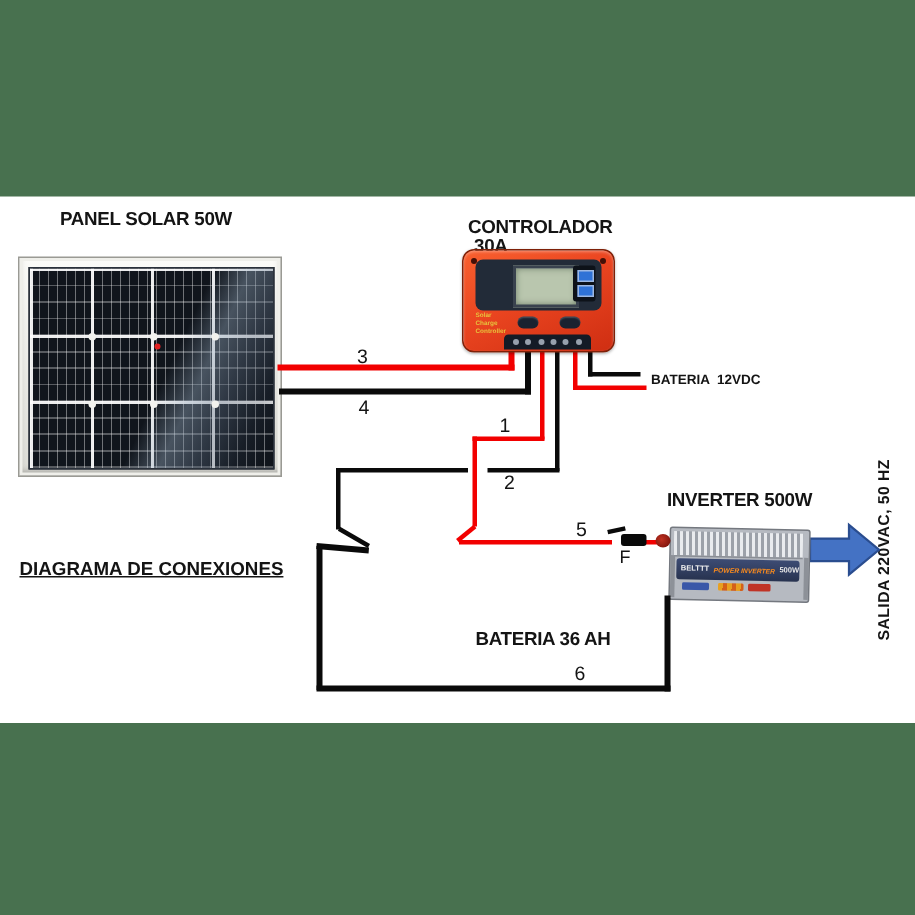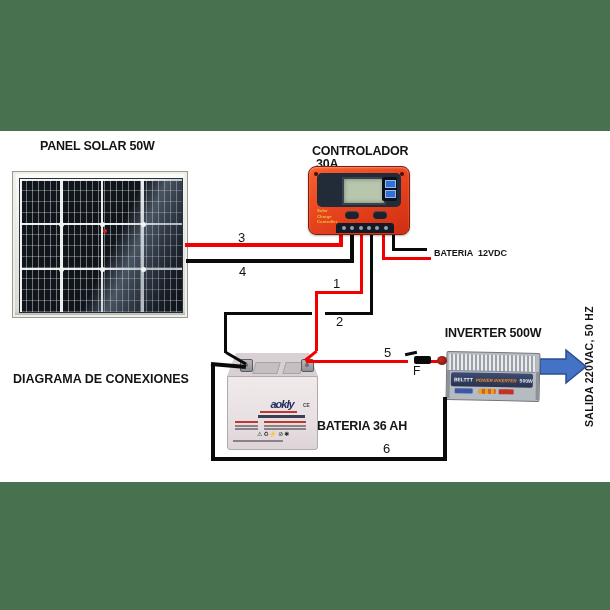--- a/index.html
+++ b/index.html
@@ -9,21 +9,21 @@
   .band.top{top:0;height:131px;}
   .band.bottom{top:482px;height:128px;}
 
   .lbl{position:absolute;white-space:pre;line-height:1.05;}
   .dev-lbl{font-size:12.5px;font-weight:700;letter-spacing:-0.2px;}
   .num-lbl{font-size:13px;font-weight:400;}
 
   #panel-label{left:40px;top:140px;width:118px;text-align:left;}
   #controller-label{left:312px;top:145px;width:96px;text-align:center;z-index:1;}
   #controller-rating{left:316px;top:158px;z-index:1;}
-  #diagram-title{left:13px;top:373px;font-size:12.5px;font-weight:700;}
+  #diagram-title{left:13px;top:373px;font-size:12.5px;font-weight:700;text-decoration:underline;}
   #battery-label{left:317px;top:420px;}
   #inverter-label{left:442px;top:327px;width:102px;text-align:center;}
   #salida-dc-label{left:434px;top:249px;font-size:9px;font-weight:700;}
   #salida-ac-label{left:581px;top:312px;height:110px;width:18px;
      writing-mode:vertical-rl;transform:rotate(180deg);
      font-size:10.5px;font-weight:700;letter-spacing:0.3px;
      display:flex;align-items:center;justify-content:center;}
   #n1{left:333px;top:277px;} #n2{left:336px;top:315px;}
   #n3{left:238px;top:231px;} #n4{left:239px;top:265px;}
   #n5{left:384px;top:346px;} #n6{left:383px;top:442px;}
@@ -228,40 +228,20 @@
     <div id="ctrl-strip">
       <div class="term-dot"></div>
       <div class="term-dot"></div>
       <div class="term-dot"></div>
       <div class="term-dot"></div>
       <div class="term-dot"></div>
       <div class="term-dot"></div>
     </div>
   </div>
 
-  <div id="battery">
-    <div id="bat-top"></div>
-    <div class="bat-handle" id="bat-h1"></div>
-    <div class="bat-handle" id="bat-h2"></div>
-    <div class="bat-term" id="bat-neg"></div>
-    <div class="bat-term" id="bat-pos"></div>
-    <div id="bat-front"></div>
-    <div id="bat-logo">aokly</div>
-    <div id="bat-ce">CE</div>
-    <div class="bat-bar" id="bat-sub"></div>
-    <div class="bat-bar" id="bat-model"></div>
-    <div class="bat-bar" id="bat-r1"></div>
-    <div class="bat-bar" id="bat-r2"></div>
-    <div class="bat-bar" id="bat-g1"></div>
-    <div class="bat-bar" id="bat-g2"></div>
-    <div class="bat-bar" id="bat-g3"></div>
-    <div class="bat-bar" id="bat-g4"></div>
-    <div id="bat-icons">⚠♻⚡⊘✱</div>
-    <div class="bat-bar" id="bat-fine"></div>
-  </div>
 
   <div id="inverter">
     <div id="inv-fins"></div>
     <div class="inv-cap" id="inv-capl"></div>
     <div class="inv-cap" id="inv-capr"></div>
     <div id="inv-plate">
       <span id="inv-brand">BELTTT</span>
       <span id="inv-product">POWER INVERTER</span>
       <span id="inv-power">500W</span>
     </div>

